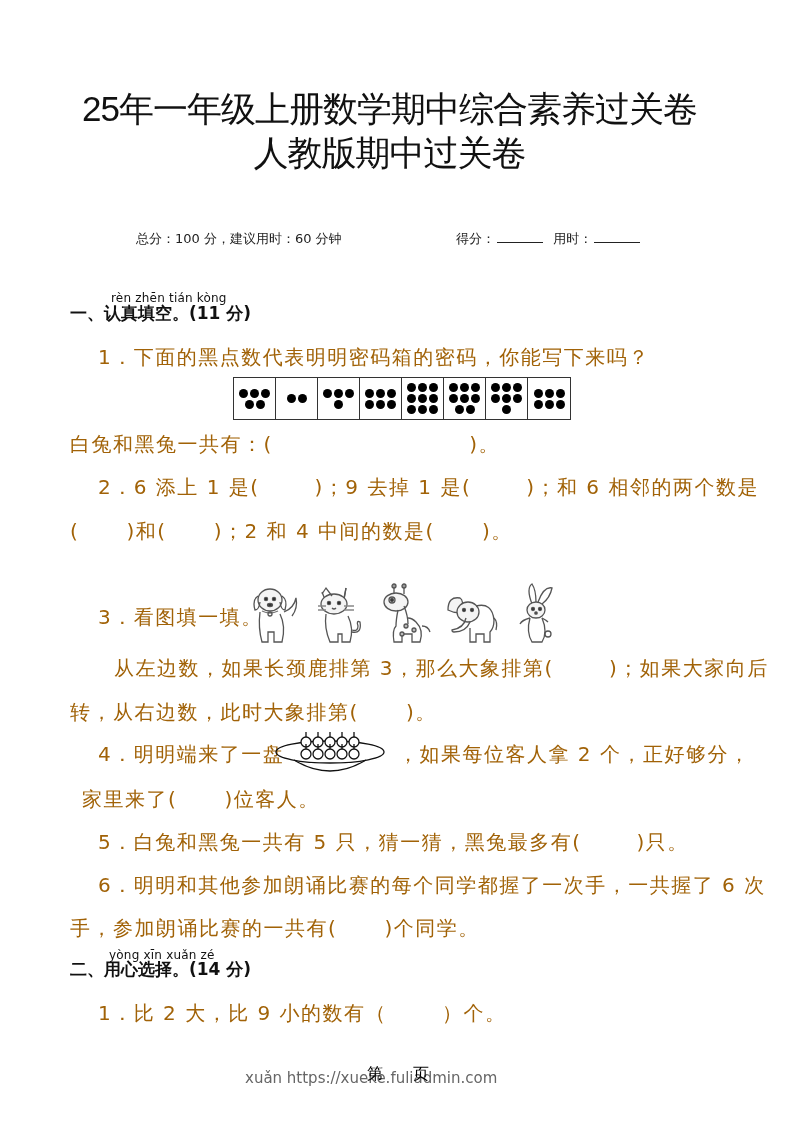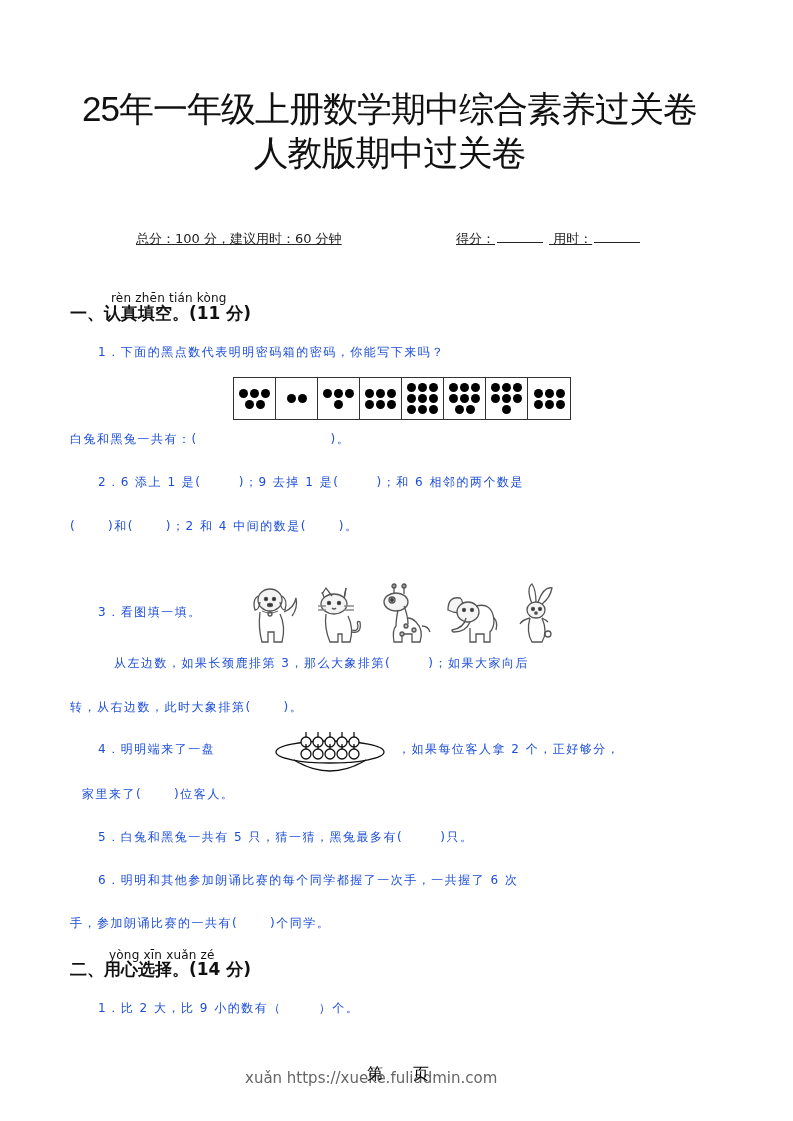--- a/index.html
+++ b/index.html
@@ -8,33 +8,33 @@
     font-family: "DejaVu Sans", "Liberation Sans", sans-serif; color: #111;
   }
   .title {
     position: absolute; left: 0; width: 779px; text-align: center;
     font-family: "Liberation Sans", "DejaVu Sans", sans-serif;
     font-size: 35px; color: #111; letter-spacing: -1px; line-height: 40px;
   }
   #title1 { top: 89px; }
   #title2 { top: 133px; }
   .meta {
-    position: absolute; top: 230px; font-size: 13px; color: #222; white-space: nowrap; text-decoration: underline;
+    position: absolute; top: 230px; font-size: 13px; color: #222; white-space: nowrap;
   }
   .blank-line {
     display: inline-block; width: 46px; border-bottom: 1px solid #222; height: 12px; vertical-align: baseline; margin: 0 6px 0 2px;
   }
   .section {
     position: absolute; left: 70px; font-size: 17px; font-weight: bold; white-space: nowrap;
   }
   .pinyin {
     position: absolute; font-size: 12px; font-weight: normal; color: #111; white-space: nowrap; letter-spacing: 0.2px;
   }
   .line {
-    position: absolute; font-size: 12px; white-space: pre; color: #1d4ed8; letter-spacing: 1.5px;
+    position: absolute; font-size: 20px; white-space: pre; color: #a16207; letter-spacing: 1.5px;
   }
   .dot-strip {
     position: absolute; left: 233px; top: 377px; height: 41px; display: flex;
     border: 1px solid #333;
   }
   .dot-cell {
     width: 42px; height: 41px; border-right: 1px solid #333; box-sizing: border-box;
     display: flex; flex-wrap: wrap; align-content: center; justify-content: center; gap: 2px; padding: 2px 4px;
   }
   .dot-cell:last-child { border-right: none; }

